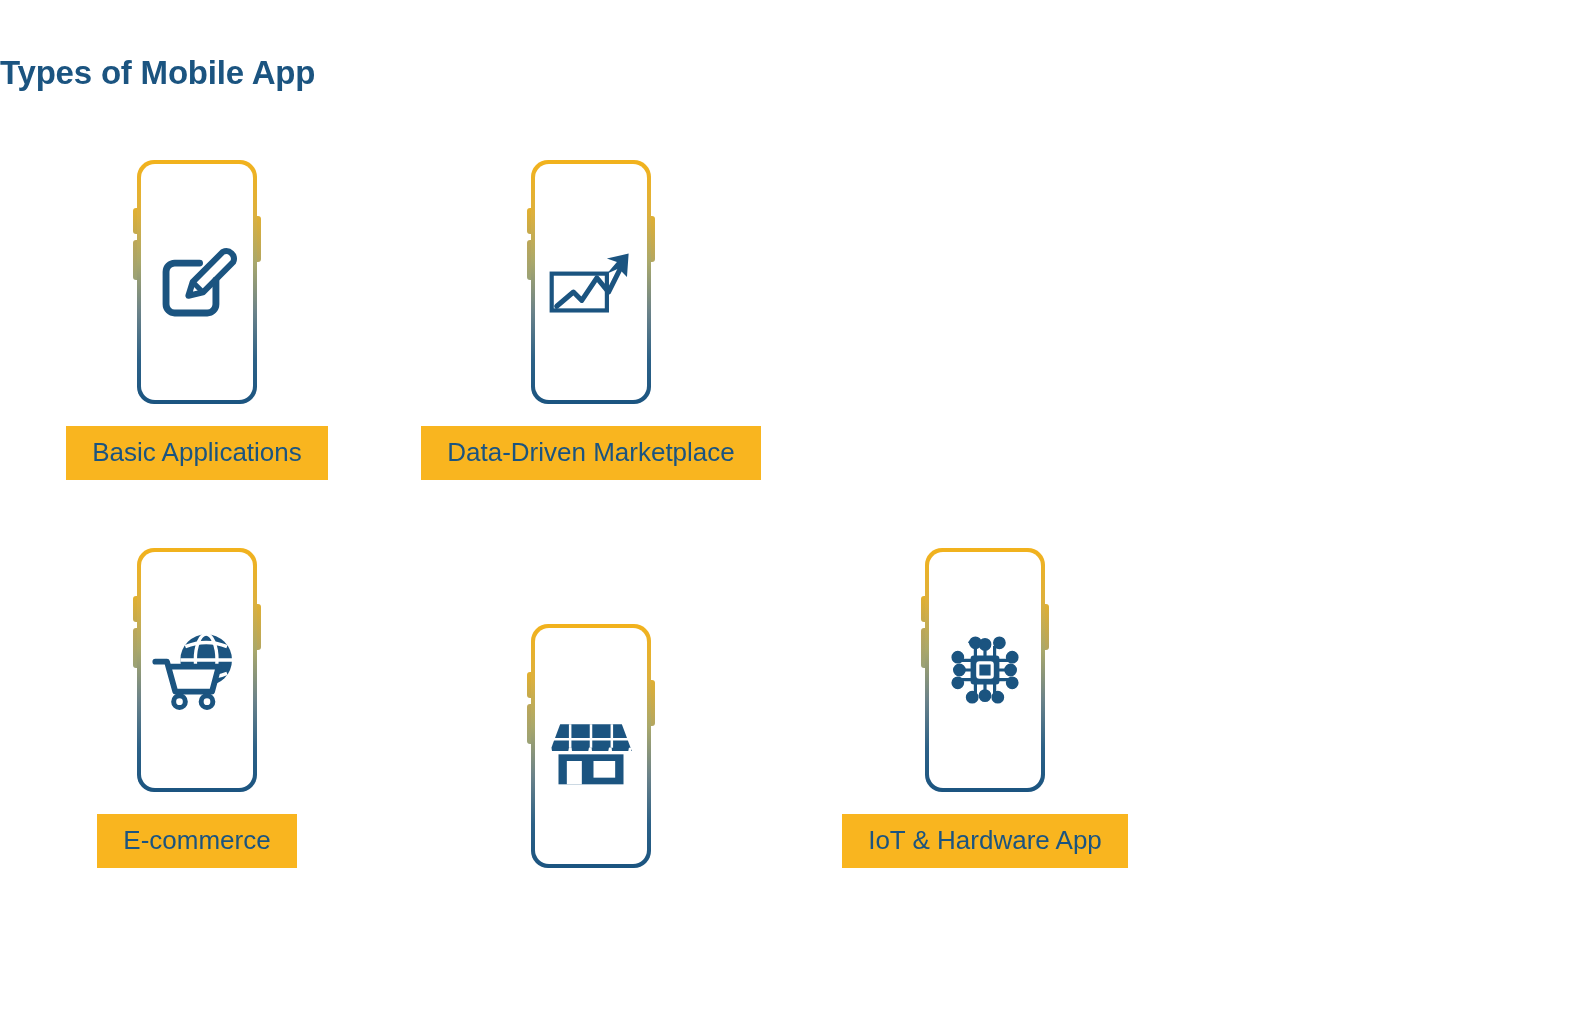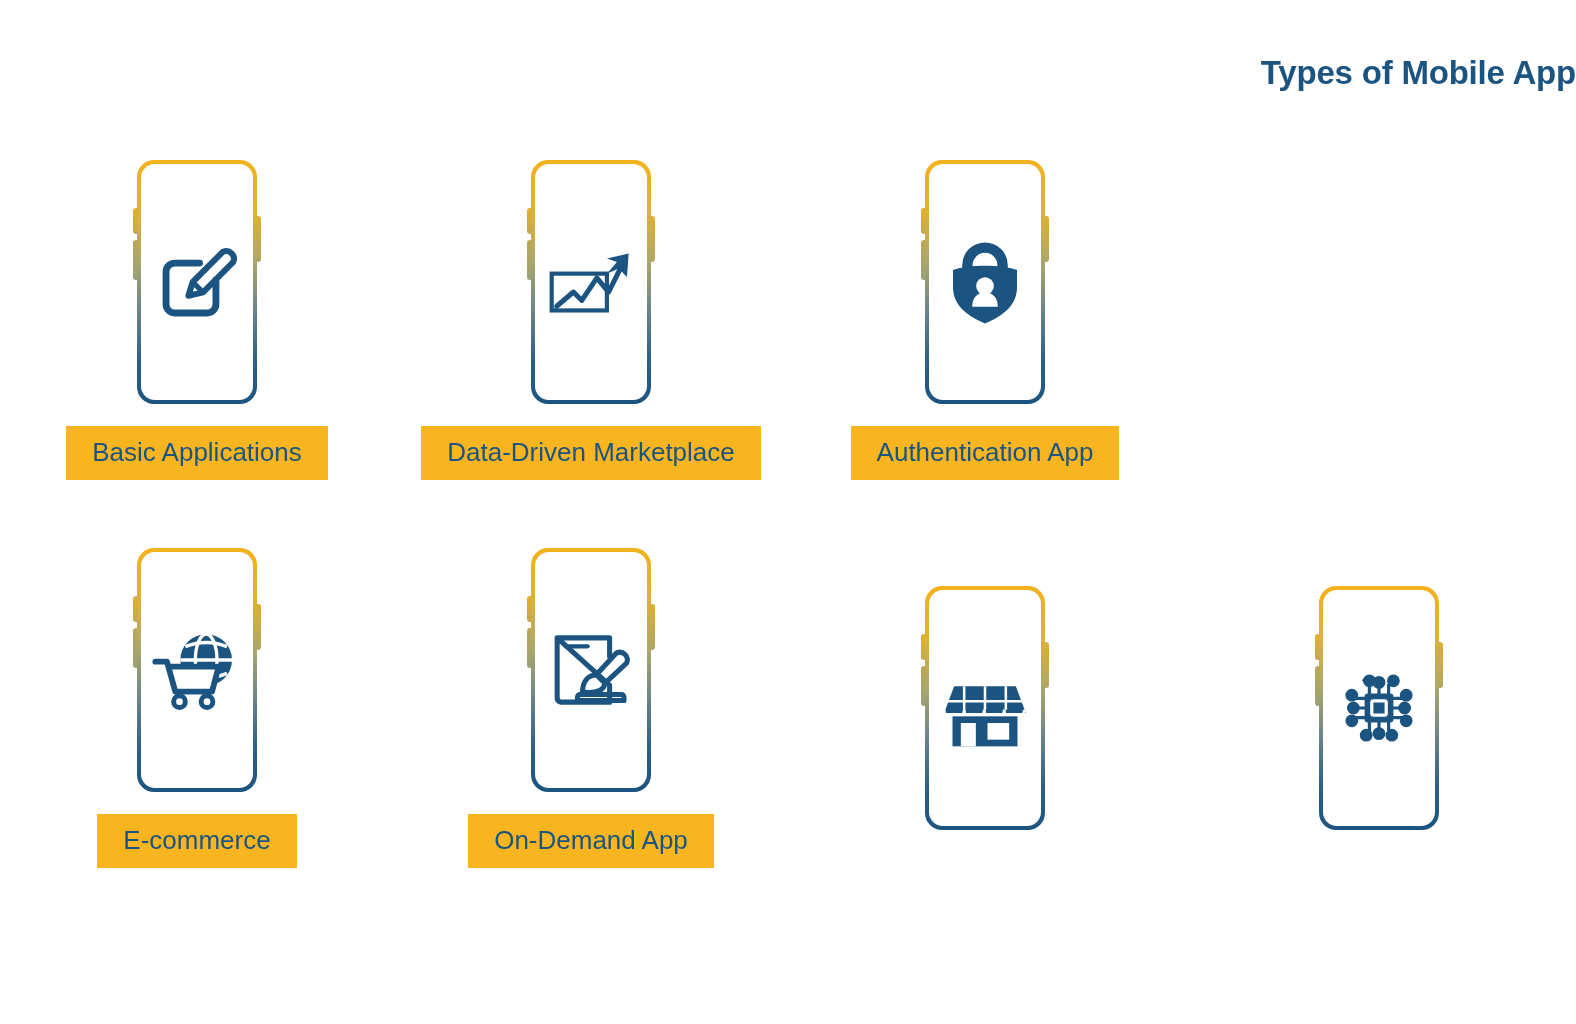--- a/index.html
+++ b/index.html
@@ -13,39 +13,39 @@
     font-family: "Liberation Sans", sans-serif;
     overflow: hidden;
     position: relative;
   }
 
   #page-title {
     position: absolute;
     top: 54px;
     left: 0;
     width: 1576px;
-    text-align: right;
+    text-align: left;
     font-size: 33px;
     font-weight: bold;
     color: #1B5480;
     letter-spacing: -0.2px;
   }
 
   .grid {
     position: absolute;
     top: 160px;
     left: 0;
     width: 1576px;
   }
 
   .row {
     display: flex;
     flex-direction: row;
     justify-content: flex-start;
-    align-items: center;
+    align-items: flex-end;
     width: 1576px;
   }
 
   .row-2 {
     margin-top: 68px;
   }
 
   .cell {
     width: 394px;
     display: flex;
@@ -167,38 +167,20 @@
               <rect x="8" y="40" width="66" height="44" fill="none" stroke="#1B5480" stroke-width="5"></rect>
               <polyline points="14,79 34,62 44,72 62,45 76,62 92,30" fill="none" stroke="#1B5480" stroke-width="6" stroke-linejoin="round" stroke-linecap="round"></polyline>
               <path d="M100 16 L98 44 L88 34 L74 40 L86 26 L74 22 Z" fill="#1B5480"></path>
             </svg>
           </div>
         </div>
       </div>
       <div class="label-badge">Data-Driven Marketplace</div>
     </div>
 
-    <div class="cell">
-      <div class="phone-wrap">
-        <div class="btn-left"></div>
-        <div class="btn-left-2"></div>
-        <div class="btn-right"></div>
-        <div class="phone">
-          <div class="phone-screen">
-            <svg class="icon-svg" width="80" height="88" viewBox="0 0 100 110">
-              <path d="M28 44 L28 34 A22 22 0 0 1 72 34 L72 44" fill="none" stroke="#1B5480" stroke-width="13" stroke-linecap="butt"></path>
-              <path d="M10 40 C30 33 70 33 90 40 L90 62 C90 84 72 98 50 107 C28 98 10 84 10 62 Z" fill="#1B5480"></path>
-              <circle cx="50" cy="60" r="11" fill="#ffffff"></circle>
-              <path d="M50 68 C39 68 34 76 34 86 L66 86 C66 76 61 68 50 68 Z" fill="#ffffff"></path>
-            </svg>
-          </div>
-        </div>
-      </div>
-      <div class="label-badge">Authentication App</div>
-    </div>
 
 
   </div>
 
   <div class="row row-2">
 
     <div class="cell">
       <div class="phone-wrap">
         <div class="btn-left"></div>
         <div class="btn-left-2"></div>
@@ -216,39 +198,20 @@
               <path d="M4 40 L18 40 L28 76 L72 76 L80 46 L22 46" fill="#ffffff" stroke="#1B5480" stroke-width="7" stroke-linejoin="round" stroke-linecap="round"></path>
               <circle cx="33" cy="88" r="7" fill="none" stroke="#1B5480" stroke-width="6"></circle>
               <circle cx="66" cy="88" r="7" fill="none" stroke="#1B5480" stroke-width="6"></circle>
             </svg>
           </div>
         </div>
       </div>
       <div class="label-badge">E-commerce</div>
     </div>
 
-    <div class="cell">
-      <div class="phone-wrap">
-        <div class="btn-left"></div>
-        <div class="btn-left-2"></div>
-        <div class="btn-right"></div>
-        <div class="phone">
-          <div class="phone-screen">
-            <svg class="icon-svg" width="88" height="88" viewBox="0 0 104 104">
-              <path d="M12 14 L74 14 L74 36 M74 70 L74 90 L16 90 A6 6 0 0 1 12 84 L12 14 Z" fill="none" stroke="#1B5480" stroke-width="6" stroke-linejoin="round" stroke-linecap="round"></path>
-              <line x1="22" y1="24" x2="48" y2="24" stroke="#1B5480" stroke-width="5" stroke-linecap="round"></line>
-              <path d="M36 88 L36 84 A3 3 0 0 1 39 81 L88 81 A3 3 0 0 1 91 84 L91 88 Z" fill="none" stroke="#1B5480" stroke-width="6" stroke-linejoin="round"></path>
-              <path d="M42 78 C42 66 48 58 58 58 L82 32 A9 9 0 0 1 94 44 L68 68 C68 76 58 80 42 78 Z" fill="none" stroke="#1B5480" stroke-width="6" stroke-linejoin="round"></path>
-              <line x1="58" y1="58" x2="68" y2="68" stroke="#1B5480" stroke-width="5"></line>
-            </svg>
-          </div>
-        </div>
-      </div>
-      <div class="label-badge">On-Demand App</div>
-    </div>
 
     <div class="cell">
       <div class="phone-wrap">
         <div class="btn-left"></div>
         <div class="btn-left-2"></div>
         <div class="btn-right"></div>
         <div class="phone">
           <div class="phone-screen">
             <svg class="icon-svg" width="92" height="80" viewBox="0 0 110 96">
 
@@ -313,16 +276,17 @@
                   <circle cx="82" cy="50" r="6"></circle>
                 <line x1="66" y1="62" x2="80" y2="62"></line>
                   <circle cx="84" cy="66" r="6"></circle>
               </g>
               <rect x="32" y="32" width="36" height="36" rx="4" ry="4" fill="#1B5480"></rect>
               <rect x="41" y="41" width="18" height="18" rx="2" ry="2" fill="none" stroke="#ffffff" stroke-width="4"></rect>
             </svg>
           </div>
         </div>
       </div>
+      <div class="label-badge">IoT &amp; Hardware App</div>
     </div>
 
   </div>
 </div>
 
 </body></html>

